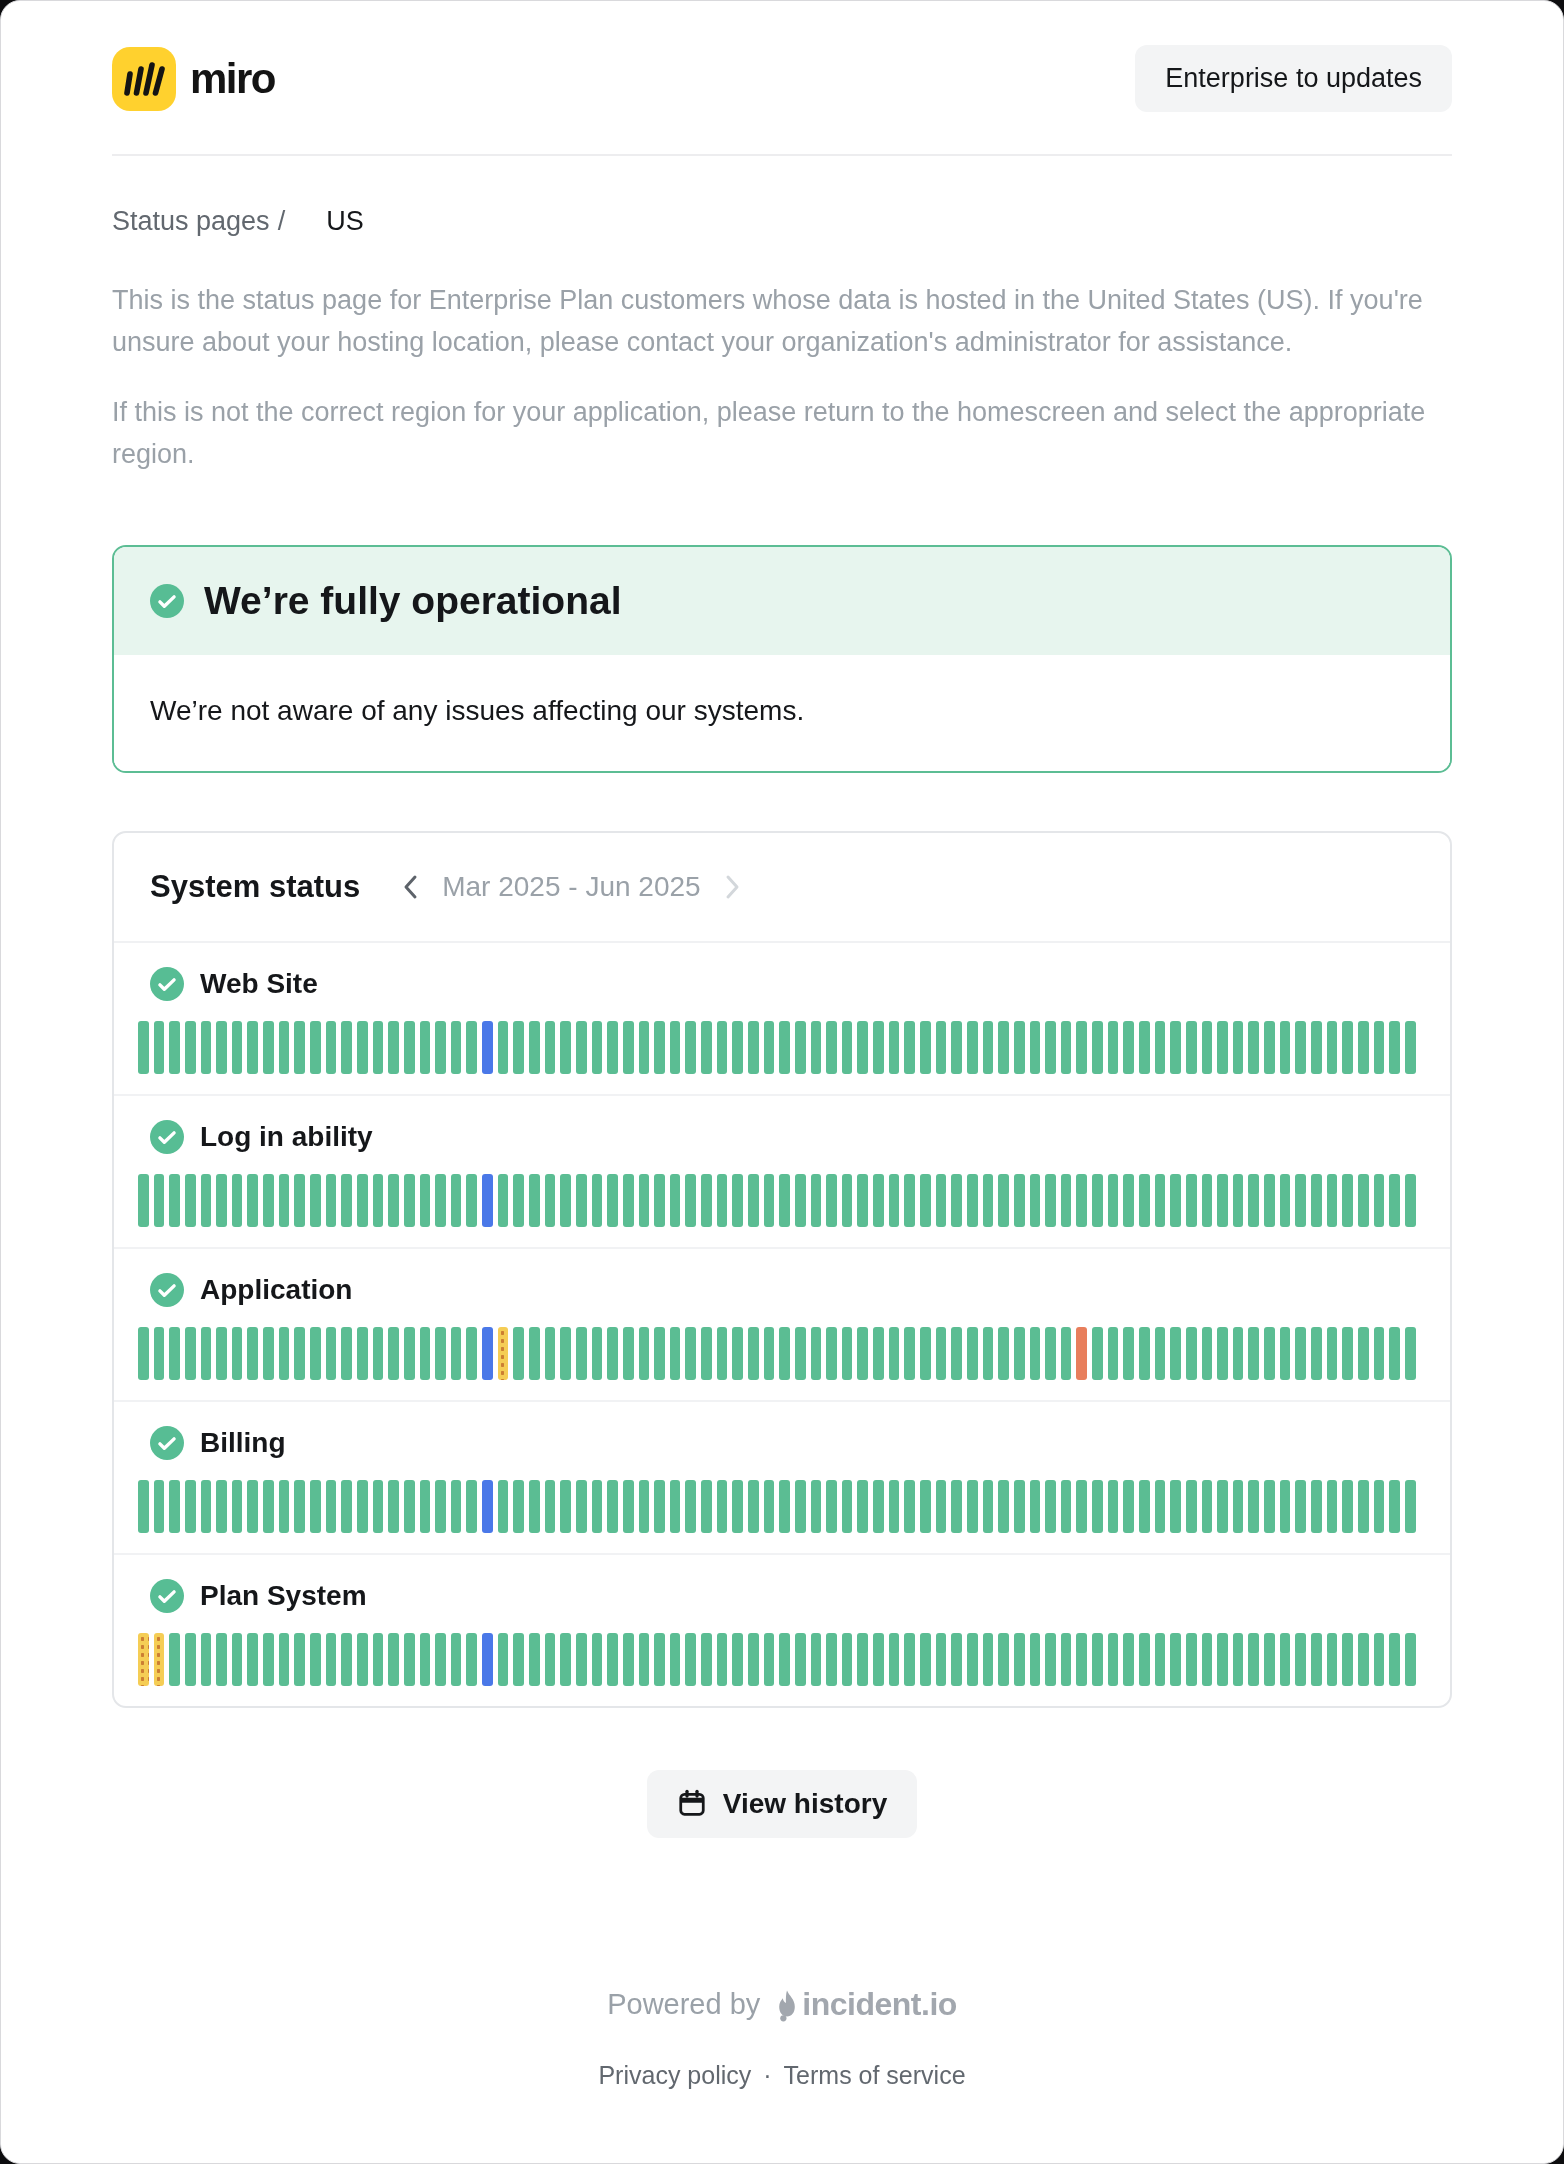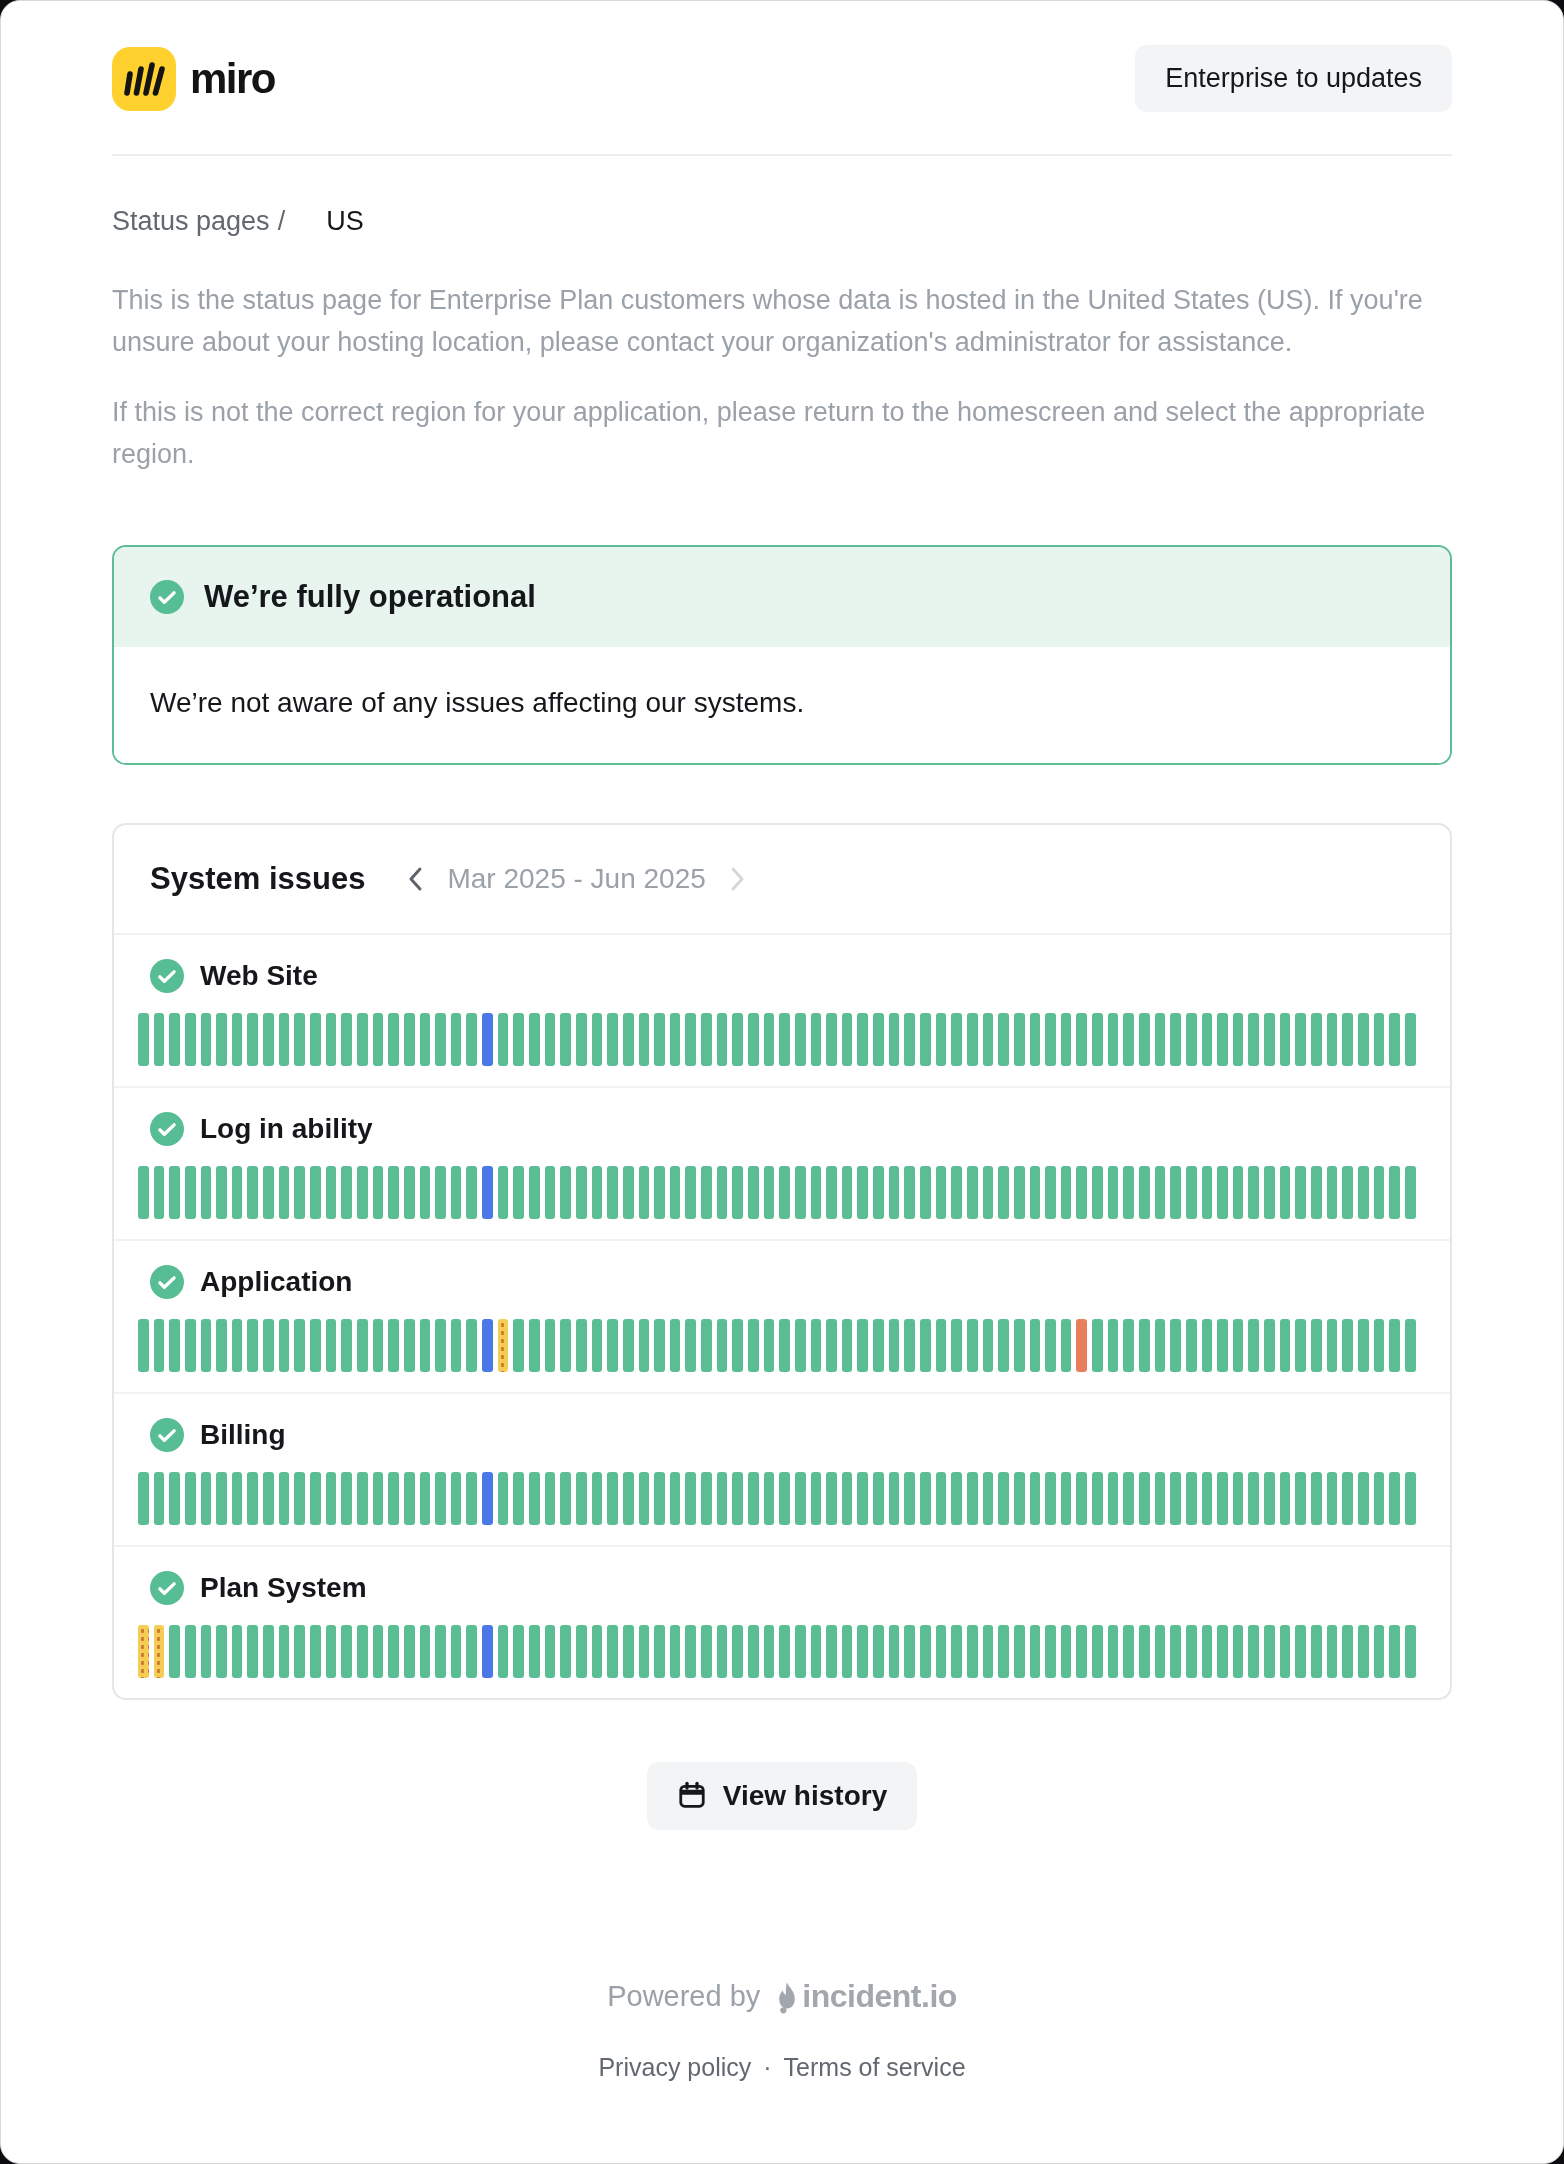--- a/index.html
+++ b/index.html
@@ -23,21 +23,21 @@
   .breadcrumb .crumb-link { cursor:pointer; }
   .breadcrumb .sep { margin:0 8px; }
   .breadcrumb .current { color:#15171a;margin-left:33px; }
   .intro p { font-size:27px; line-height:42px; color:#9aa1a8; max-width:1335px; }
   .intro p.p1 { margin-top:42px; }
   .intro p.p2 { margin-top:28px; }
 
   
   .banner { margin-top:70px; border:2px solid #5cbd94; border-radius:14px; overflow:hidden; }
   .banner-head { background:#e7f5ee; display:flex; align-items:center; gap:20px; padding:32px 36px; }
-  .banner-title { font-size:31px; font-weight:600; color:#15171a; }
+  .banner-title { font-size:39px; font-weight:600; color:#15171a; }
   .banner-body { background:#fff; padding:40px 36px 44px; font-size:28px; color:#15171a; }
   .check-icon { width:34px; height:34px; flex:0 0 aupx; display:block; }
 
   
   .card { margin-top:58px; border:2px solid #e4e6e9; border-radius:14px; overflow:hidden; }
   .card-head { display:flex; align-items:center; padding:34px 36px; border-bottom:2px solid #f0f1f3; }
   .card-title { font-size:31px; font-weight:700; color:#15171a; line-height:40px; }
   .date-nav { display:flex; align-items:center; gap:16px; margin-left:36px; }
   .nav-chevron { background:none; border:none; padding:4px; cursor:pointer; display:flex; align-items:center; }
   .date-range { font-size:28px; color:#9aa1a8; }
@@ -103,21 +103,21 @@
             <circle cx="12" cy="12" r="12" fill="#57BD94"></circle>
             <path d="M7 12.6l3.1 3.1L17 9.1" stroke="#ffffff" stroke-width="2.4" fill="none" stroke-linecap="round" stroke-linejoin="round"></path>
           </svg>
           <span class="banner-title">We’re fully operational</span>
         </div>
         <div class="banner-body">We’re not aware of any issues affecting our systems.</div>
       </div>
 
       <div class="card">
         <div class="card-head">
-          <span class="card-title">System issues</span>
+          <span class="card-title">System status</span>
           <div class="date-nav">
             <button class="nav-chevron" aria-label="previous">
               <svg width="22" height="30" viewBox="0 0 22 30">
                   <path d="M15 5 L6 15 L15 25" stroke="#5d636a" stroke-width="3" fill="none" stroke-linecap="round" stroke-linejoin="round"></path>
                 </svg>
             </button>
             <span class="date-range">Mar 2025 - Jun 2025</span>
             <button class="nav-chevron" aria-label="next">
               <svg width="22" height="30" viewBox="0 0 22 30">
                   <path d="M7 5 L16 15 L7 25" stroke="#d3d7db" stroke-width="3" fill="none" stroke-linecap="round" stroke-linejoin="round"></path>

